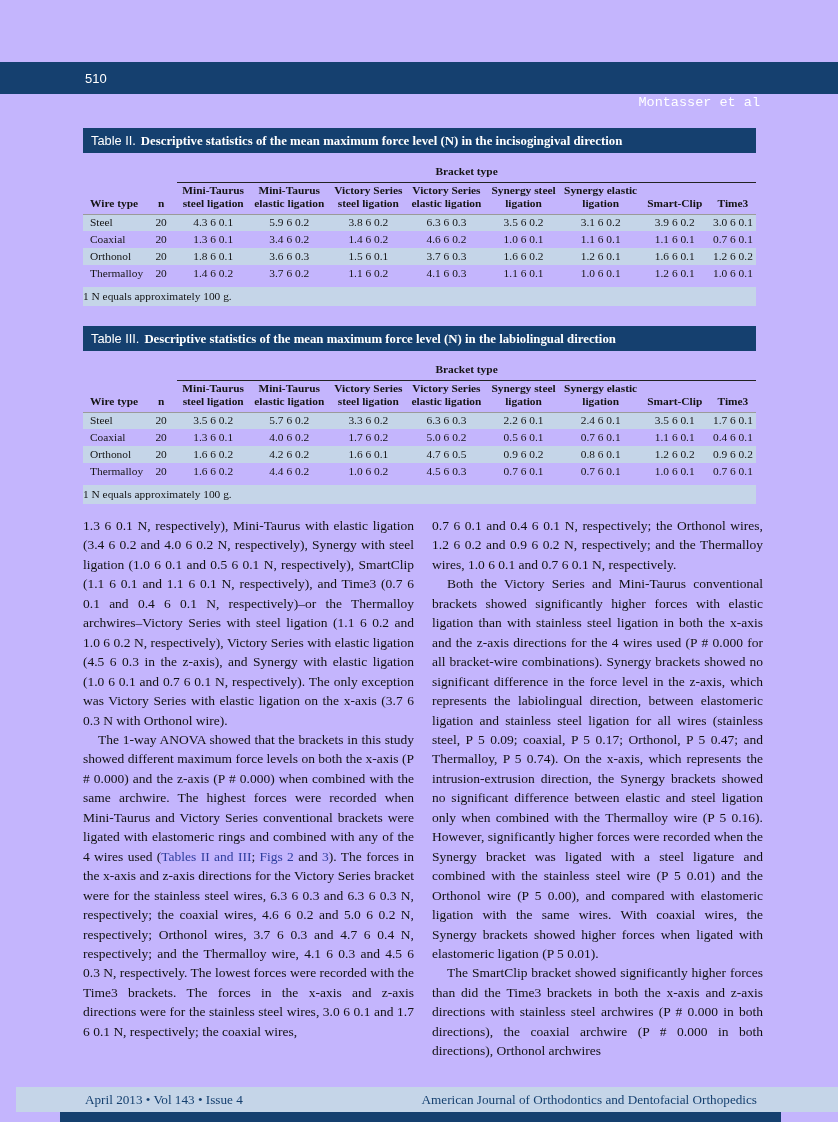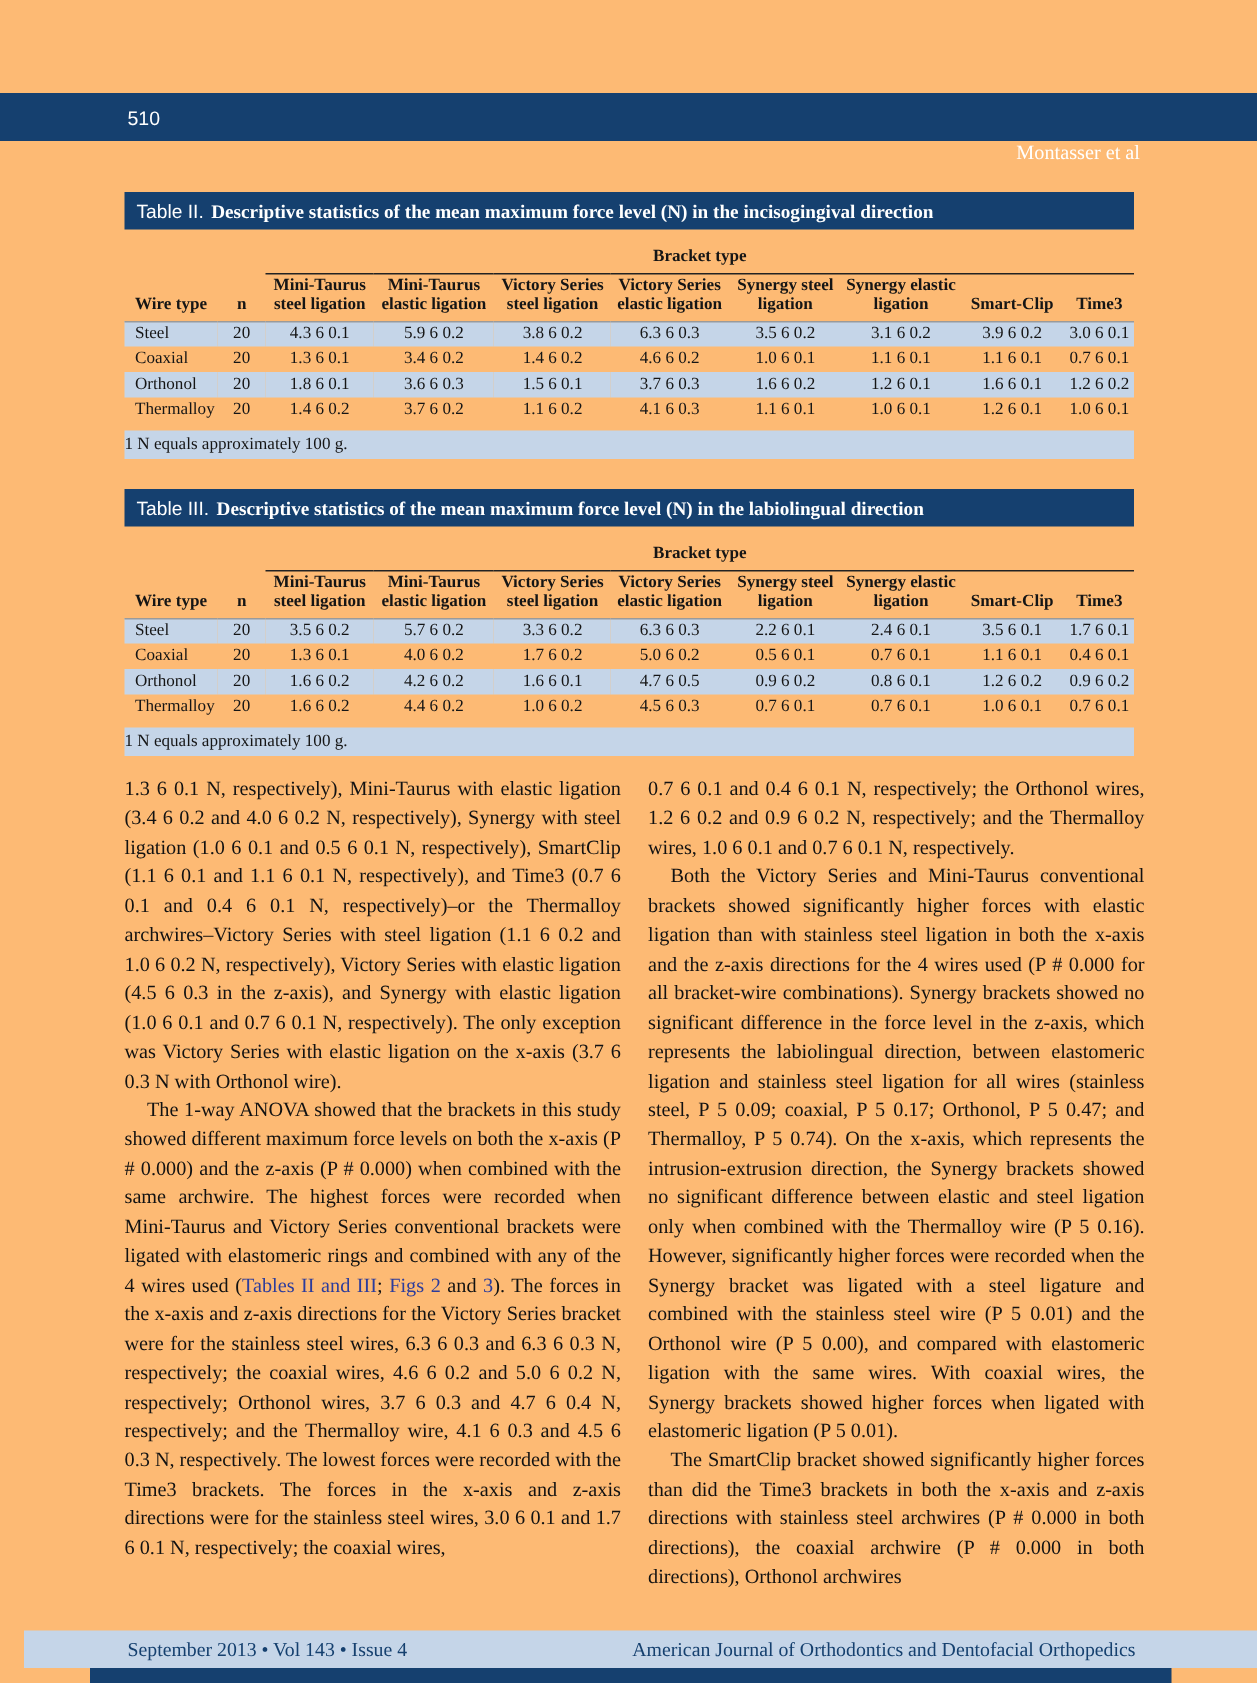--- a/index.html
+++ b/index.html
@@ -1,36 +1,36 @@
 <!DOCTYPE html>
 <html><head>
 <meta charset="utf-8">
 <style>
   * { margin: 0; padding: 0; box-sizing: border-box; }
   html, body { background: #ffffff; }
   .page {
     position: relative;
     width: 838px; height: 1122px;
-    background: #fdba74;
+    background: #c4b5fd;
     font-family: "Liberation Serif", serif;
     color: #151515;
     overflow: hidden;
   }
 
   
   .header-bar {
     position: absolute; top: 62px; left: 0; width: 838px; height: 32px;
     background: #15406f; color: #ffffff;
     display: flex; align-items: center; justify-content: space-between;
   }
   .header-bar .pageno {
     margin-left: 85px; font-family: "Liberation Sans", sans-serif; font-size: 13px;
   }
   .header-bar .runhead {
-    margin-right: 78px; font-family: Liberation Serif, serif; font-size: 13.5px; margin-top: 48px;
+    margin-right: 78px; font-family: Liberation Mono, monospace; font-size: 13.5px; margin-top: 48px;
   }
 
   
   .table-block { position: absolute; left: 83px; width: 673px; }
   .tbl-2 { top: 128px; }
   .tbl-3 { top: 326px; }
   .tbl-title {
     background: #15406f; color: #ffffff; height: 25px; line-height: 25px;
     padding-left: 8px; font-size: 12.8px; white-space: nowrap; overflow: hidden;
   }
@@ -271,18 +271,18 @@
       <p>1.3 6 0.1 N, respectively), Mini-Taurus with elastic ligation (3.4 6 0.2 and 4.0 6 0.2 N, respectively), Synergy with steel ligation (1.0 6 0.1 and 0.5 6 0.1 N, respectively), SmartClip (1.1 6 0.1 and 1.1 6 0.1 N, respectively), and Time3 (0.7 6 0.1 and 0.4 6 0.1 N, respectively)–or the Thermalloy archwires–Victory Series with steel ligation (1.1 6 0.2 and 1.0 6 0.2 N, respectively), Victory Series with elastic ligation (4.5 6 0.3 in the z-axis), and Synergy with elastic ligation (1.0 6 0.1 and 0.7 6 0.1 N, respectively). The only exception was Victory Series with elastic ligation on the x-axis (3.7 6 0.3 N with Orthonol wire).</p>
       <p class="indent">The 1-way ANOVA showed that the brackets in this study showed different maximum force levels on both the x-axis (P # 0.000) and the z-axis (P # 0.000) when combined with the same archwire. The highest forces were recorded when Mini-Taurus and Victory Series conventional brackets were ligated with elastomeric rings and combined with any of the 4 wires used (<span class="xref">Tables II and III</span>; <span class="xref">Figs 2</span> and <span class="xref">3</span>). The forces in the x-axis and z-axis directions for the Victory Series bracket were for the stainless steel wires, 6.3 6 0.3 and 6.3 6 0.3 N, respectively; the coaxial wires, 4.6 6 0.2 and 5.0 6 0.2 N, respectively; Orthonol wires, 3.7 6 0.3 and 4.7 6 0.4 N, respectively; and the Thermalloy wire, 4.1 6 0.3 and 4.5 6 0.3 N, respectively. The lowest forces were recorded with the Time3 brackets. The forces in the x-axis and z-axis directions were for the stainless steel wires, 3.0 6 0.1 and 1.7 6 0.1 N, respectively; the coaxial wires,</p>
     </div>
   <div class="text-col col-right">
       <p>0.7 6 0.1 and 0.4 6 0.1 N, respectively; the Orthonol wires, 1.2 6 0.2 and 0.9 6 0.2 N, respectively; and the Thermalloy wires, 1.0 6 0.1 and 0.7 6 0.1 N, respectively.</p>
       <p class="indent">Both the Victory Series and Mini-Taurus conventional brackets showed significantly higher forces with elastic ligation than with stainless steel ligation in both the x-axis and the z-axis directions for the 4 wires used (P # 0.000 for all bracket-wire combinations). Synergy brackets showed no significant difference in the force level in the z-axis, which represents the labiolingual direction, between elastomeric ligation and stainless steel ligation for all wires (stainless steel, P 5 0.09; coaxial, P 5 0.17; Orthonol, P 5 0.47; and Thermalloy, P 5 0.74). On the x-axis, which represents the intrusion-extrusion direction, the Synergy brackets showed no significant difference between elastic and steel ligation only when combined with the Thermalloy wire (P 5 0.16). However, significantly higher forces were recorded when the Synergy bracket was ligated with a steel ligature and combined with the stainless steel wire (P 5 0.01) and the Orthonol wire (P 5 0.00), and compared with elastomeric ligation with the same wires. With coaxial wires, the Synergy brackets showed higher forces when ligated with elastomeric ligation (P 5 0.01).</p>
       <p class="indent">The SmartClip bracket showed significantly higher forces than did the Time3 brackets in both the x-axis and z-axis directions with stainless steel archwires (P # 0.000 in both directions), the coaxial archwire (P # 0.000 in both directions), Orthonol archwires</p>
     </div>
 
   <div class="footer-bar">
-    <span class="issue">September 2013 • Vol 143 • Issue 4</span>
+    <span class="issue">April 2013 • Vol 143 • Issue 4</span>
     <span class="journal">American Journal of Orthodontics and Dentofacial Orthopedics</span>
   </div>
   <div class="footer-strip"></div>
 
 </div>
 
 </body></html>

